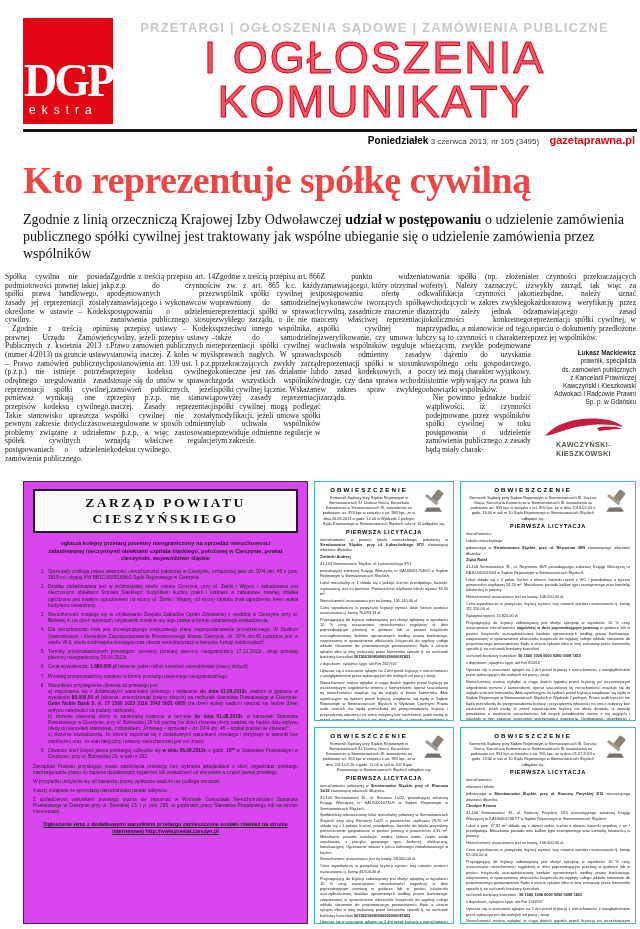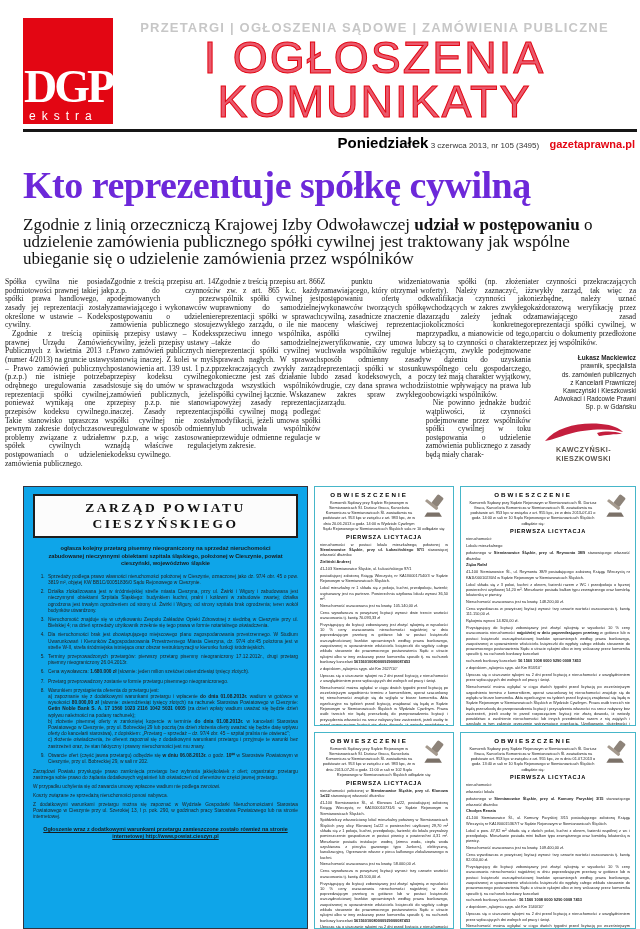--- a/index.html
+++ b/index.html
@@ -2,45 +2,45 @@
 <html lang="pl"><head>
 <meta charset="utf-8">
 <style>
   *{margin:0;padding:0;box-sizing:border-box}
   html,body{background:#fff}
   body{width:640px;height:929px;overflow:hidden;font-family:"Liberation Serif",serif;color:#1a1a1a}
   .page{position:relative;width:640px;height:929px}
 
   
   .masthead{display:flex;padding:18px 4px 0 23px}
-  .logo{width:90px;height:106px;background:#e30613;color:#fff;flex:0 0 auto;display:flex;flex-direction:column;justify-content:flex-end;padding-bottom:1px}
+  .logo{width:90px;height:106px;background:#e30613;color:#fff;flex:0 0 auto;display:flex;flex-direction:column;justify-content:flex-end;padding-bottom:7px}
   .logo-acronym{font-family:"Liberation Serif",serif;font-weight:bold;font-size:46px;line-height:40px;text-align:center;letter-spacing:-3px}
   .logo-sub{font-family:"Liberation Sans",sans-serif;font-size:12px;letter-spacing:6px;text-indent:6px;margin-top:2px}
   .mast-right{flex:1;text-align:center;padding-top:2px}
   .kicker{font-family:"Liberation Sans",sans-serif;font-size:13px;letter-spacing:1.2px;color:#c7c7c7;font-weight:bold}
   .bigtitle{font-family:"Liberation Sans",sans-serif;font-size:45px;line-height:43px;font-weight:400;letter-spacing:2px;color:#e9596c;-webkit-text-stroke:1px #e30613;margin-top:1px}
   .rule{height:3px;background:#161616;margin:5px 3px 0 23px}
   .dateline{text-align:right;font-family:"Liberation Sans",sans-serif;font-size:8px;color:#333;padding:2px 5px 0 0}
-  .dateline .day{font-weight:bold;font-size:15px;color:#000}
+  .dateline .day{font-weight:bold;font-size:10px;color:#000}
   .dateline .site{color:#e30613;font-weight:bold;font-size:11px;margin-left:8px}
 
   
-  h1.headline{font-size:38px;font-weight:bold;letter-spacing:-0.5px;margin:12px 0 0 23px;color:#6d28d9}
-  .lede{font-size:17px;line-height:17px;margin:9px 4px 0 23px;color:#111}
+  h1.headline{font-size:38px;font-weight:bold;letter-spacing:-0.5px;margin:12px 0 0 23px;color:#ef4444}
+  .lede{font-size:14px;line-height:17px;margin:9px 4px 0 23px;color:#111}
   .cols{display:flex;gap:0;margin:11px 4px 0 5px;height:193px}
   .col{flex:1;font-size:7.6px;line-height:8.65px;text-align:justify;overflow:hidden}
   .col p.indent{text-indent:7px}
   .author{margin-top:7px;text-align:right;font-family:"Liberation Sans",sans-serif;font-size:6.4px;line-height:8.2px;color:#222}
   .author .author-name{font-weight:bold}
   .firm{margin-top:9px;text-align:center}
   .firm-name{font-family:"Liberation Sans",sans-serif;font-size:7.2px;font-weight:bold;letter-spacing:.4px;color:#5d564f;margin-top:1px}
 
   
   .classifieds{display:flex;gap:6px;margin:15px 4px 0 23px}
-  .tender{width:285px;height:443px;border:1.5px solid #33333f;background:#0ea5e9;padding:7px 9px;overflow:hidden}
+  .tender{width:285px;height:443px;border:1.5px solid #33333f;background:#d946ef;padding:7px 9px;overflow:hidden}
   .tender-title{border:2px solid #1d1d1d;background:#fcfcfc;text-align:center;font-family:"Liberation Serif",serif;font-weight:bold;font-size:13.5px;letter-spacing:2.5px;padding:4px 0;color:#101010}
   .tender-intro{font-family:"Liberation Sans",sans-serif;font-weight:bold;text-align:center;font-size:5.7px;line-height:7.6px;margin:7px 10px 6px}
   .tender-list{list-style:decimal outside;margin-left:13px;font-family:"Liberation Sans",sans-serif;font-size:4.8px;line-height:6.2px;text-align:justify;color:#222}
   .tender-list li{margin-bottom:3px;white-space:pre-line;padding-left:2px}
   .tender-paras{margin-top:4px}
   .tender-paras .para{font-family:"Liberation Sans",sans-serif;font-size:4.8px;line-height:6.2px;text-align:justify;margin-bottom:2.5px;color:#222}
   .tender-footer{font-family:"Liberation Sans",sans-serif;font-weight:bold;text-align:center;font-size:5.4px;line-height:7.2px;margin-top:6px;text-decoration:underline;text-decoration-thickness:0.5px}
 
   .auctions{display:grid;grid-template-columns:140px 176px;grid-template-rows:240px 197px;gap:6px}
   .auction{border:1.5px solid #46b6c9;background:#fff;padding:4px 5px;overflow:hidden}

